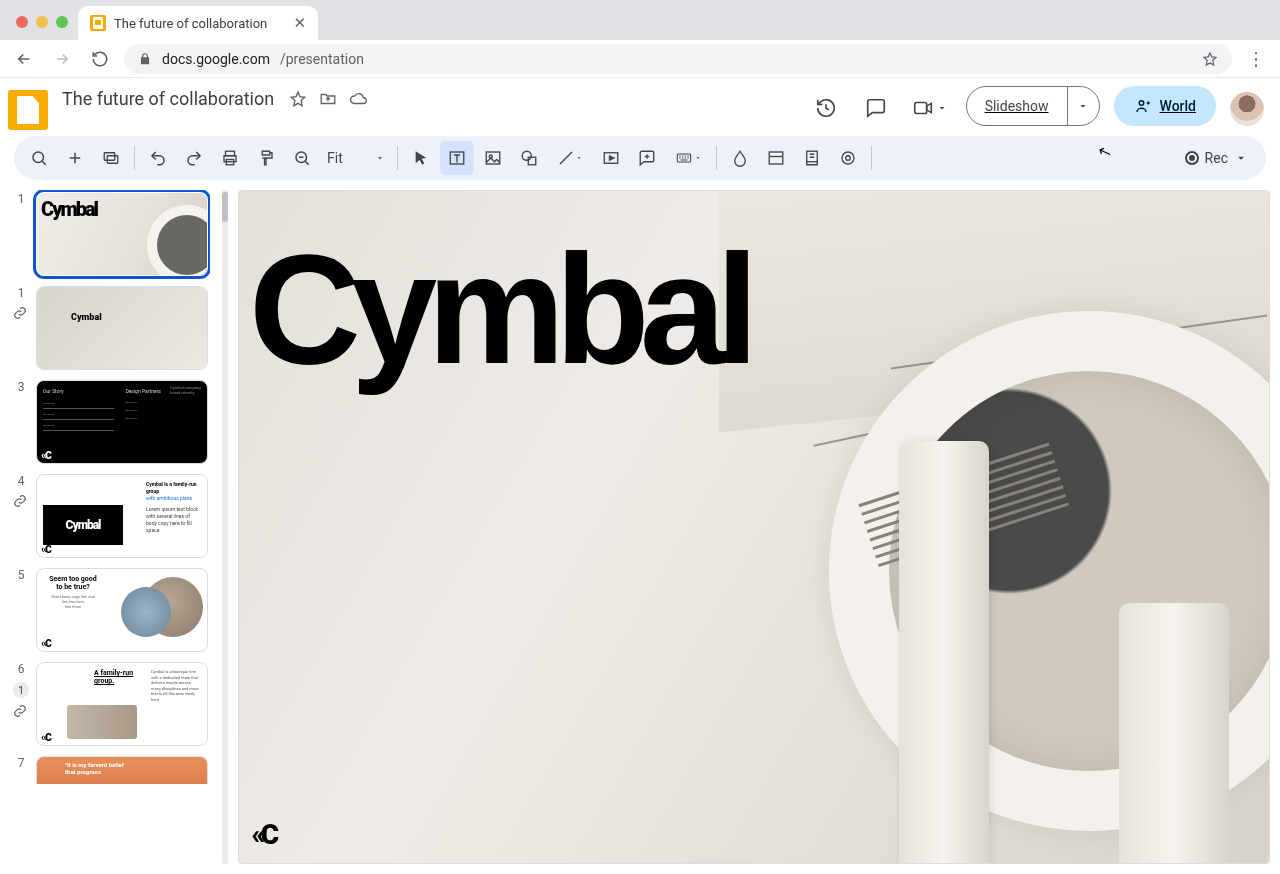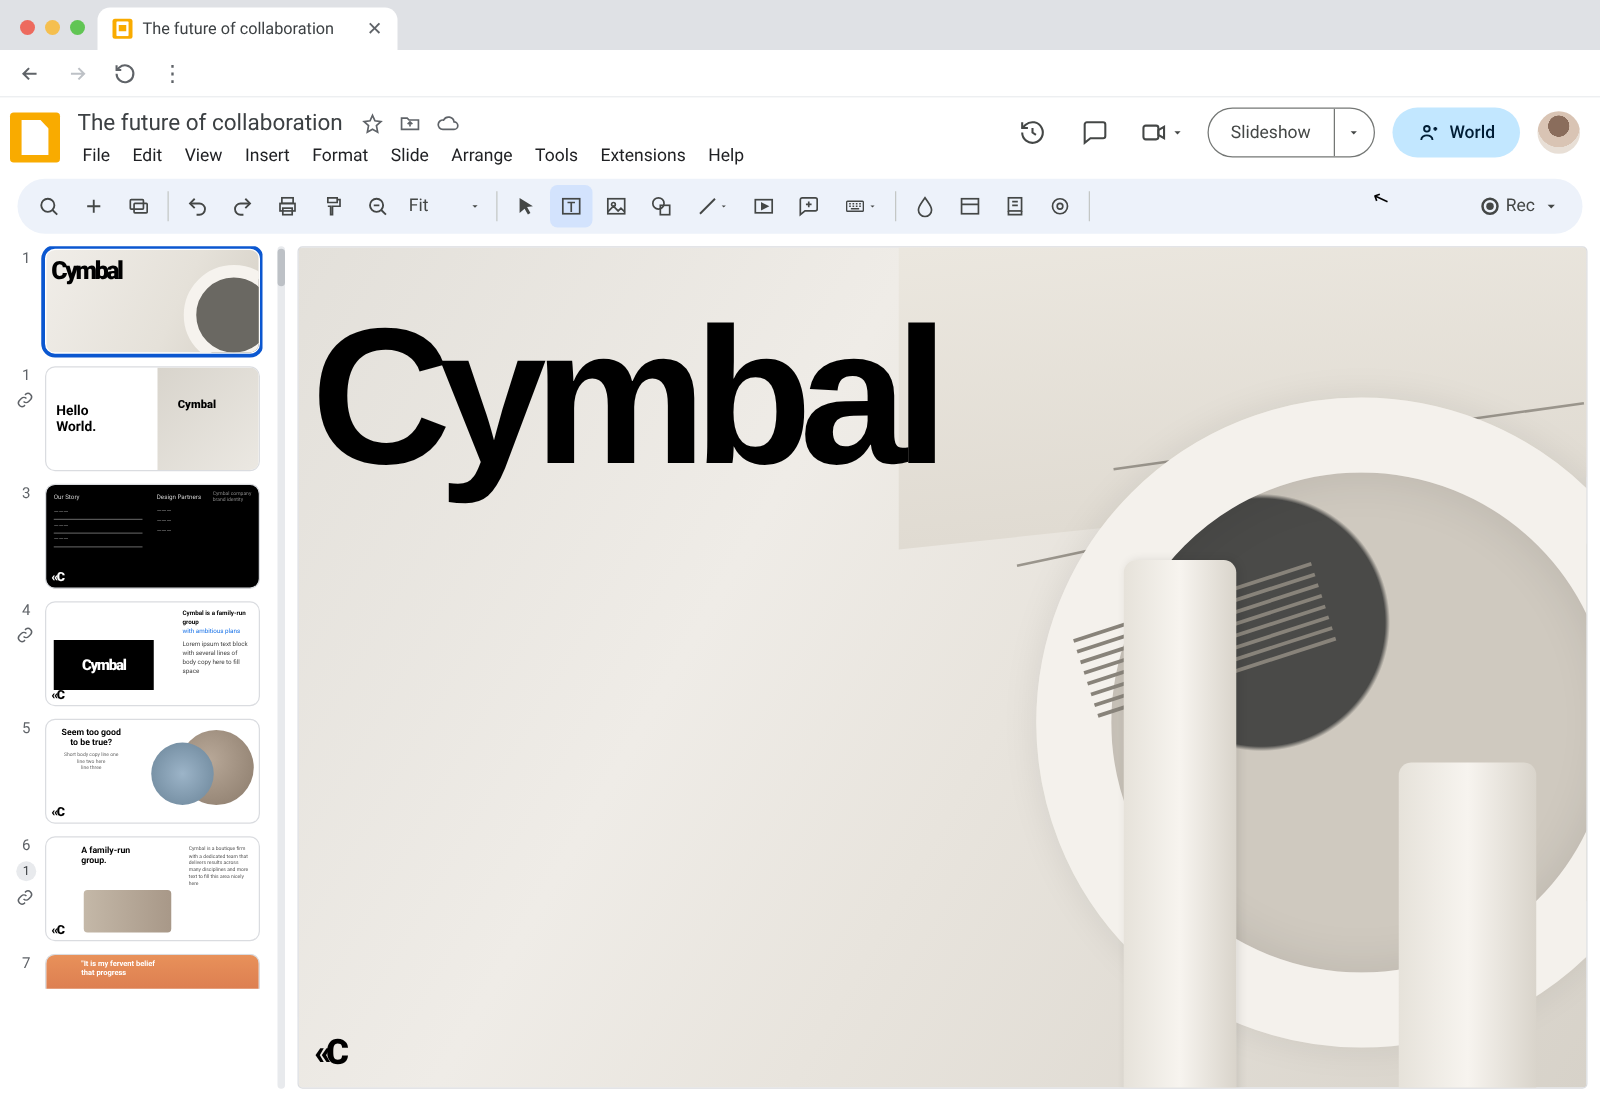--- a/index.html
+++ b/index.html
@@ -29,21 +29,21 @@
 
 .app-header { display: flex; align-items: flex-start; padding: 8px 16px 0 8px; gap: 10px; background:#fff; }
 .app-logo { width: 40px; height: 40px; margin-top: 4px; background:#f9ab00; border-radius:3px; position:relative; display:flex; align-items:center; justify-content:center; }
 .app-logo::after { content:""; width:22px; height:28px; background:#fff; clip-path: polygon(0 0, 70% 0, 100% 25%, 100% 100%, 0 100%); }
 .title-area { flex: 0 0 auto; }
 .title-row { display:flex; align-items:center; gap: 10px; }
 .doc-title { font-size: 18px; color: #3c4043; padding: 2px 4px; }
 .title-icon { color:#5f6368; width:20px; height:20px; display:flex; align-items:center; justify-content:center; }
 .menu-row { display:flex; gap: 2px; margin-top: 2px; }
 .menu-item { font-size: 14px; color:#202124; padding: 4px 8px; border-radius:4px; }
-.header-right { margin-left: auto; display:flex; align-items:center; gap: 14px; }
+.header-right { margin-left: auto; display:flex; align-items:flex-end; gap: 14px; text-decoration: underline; }
 .hdr-icon-btn { color:#444746; width:36px; height:36px; display:flex; align-items:center; justify-content:center; border-radius:50%; }
 .hdr-icon-btn.combo { width:auto; padding:0 4px; gap:2px; border-radius:18px; }
 .slideshow-btn { display:flex; align-items:center; border:1px solid #747775; border-radius:20px; height:40px; overflow:hidden; }
 .slideshow-btn .main { padding: 0 18px; font-size:14px; color:#444746; }
 .slideshow-btn .drop { border-left:1px solid #747775; width:32px; height:100%; display:flex; align-items:center; justify-content:center; color:#444746; }
 .share-btn { background:#c2e7ff; color:#001d35; height:40px; border-radius:20px; padding:0 20px; display:flex; align-items:center; gap:8px; font-size:14px; font-weight:500; }
 .avatar { width:34px; height:34px; border-radius:50%; background: radial-gradient(circle at 50% 35%, #8a6d5c 0 30%, #d9c4b4 31% 60%, #e8dfd6 61% 100%); }
 
 
 .toolbar { display:flex; align-items:center; gap: 2px; padding: 6px 14px; background:#fff; position:relative; }
@@ -131,20 +131,34 @@
       <svg width="18" height="18" viewBox="0 0 24 24" fill="none" stroke="currentColor" stroke-width="2.2">
           <path d="M5 12h14M13 6l6 6-6 6"></path>
         </svg>
     </div>
     <div class="nav-btn">
       <svg width="18" height="18" viewBox="0 0 24 24" fill="none" stroke="currentColor" stroke-width="2.2">
           <path d="M3 12a9 9 0 1 0 3-6.7L3 8"></path>
           <path d="M3 3v5h5"></path>
         </svg>
     </div>
+    <div class="url-box">
+      <span class="lock">
+        <svg width="14" height="14" viewBox="0 0 24 24" fill="currentColor">
+            <path d="M17 9V7a5 5 0 0 0-10 0v2H5v12h14V9h-2zm-8 0V7a3 3 0 0 1 6 0v2H9z"></path>
+          </svg>
+      </span>
+      <span class="domain">docs.google.com</span>
+        <span class="path">/presentation</span>
+      <span class="star">
+        <svg width="16" height="16" viewBox="0 0 24 24" fill="none" stroke="currentColor" stroke-width="1.8">
+            <path d="M12 3l2.6 5.8L21 9.7l-4.8 4.3L17.5 21 12 17.8 6.5 21l1.3-7L3 9.7l6.4-.9L12 3z"></path>
+          </svg>
+      </span>
+    </div>
     <div class="kebab">⋮</div>
   </div>
 </div>
 
 <div class="app-header">
   <div class="app-logo"></div>
   <div class="title-area">
     <div class="title-row">
       <span class="doc-title">The future of collaboration</span>
       <span class="title-icon">
@@ -156,32 +170,20 @@
         <svg width="18" height="18" viewBox="0 0 24 24" fill="none" stroke="currentColor" stroke-width="1.8">
             <path d="M3 6h6l2 2h10v10H3z"></path>
             <path d="M12 10v5M9.5 12.5L12 10l2.5 2.5"></path>
           </svg>
       </span>
       <span class="title-icon">
         <svg width="20" height="18" viewBox="0 0 24 24" fill="none" stroke="currentColor" stroke-width="1.8">
             <path d="M7 18a5 5 0 1 1 .8-9.95A6 6 0 0 1 19 10a4 4 0 0 1 0 8H7z"></path>
           </svg>
       </span>
-    </div>
-    <div class="menu-row">
-      <span class="menu-item">File</span>
-      <span class="menu-item">Edit</span>
-      <span class="menu-item">View</span>
-      <span class="menu-item">Insert</span>
-      <span class="menu-item">Format</span>
-      <span class="menu-item">Slide</span>
-      <span class="menu-item">Arrange</span>
-      <span class="menu-item">Tools</span>
-      <span class="menu-item">Extensions</span>
-      <span class="menu-item">Help</span>
     </div>
   </div>
   <div class="header-right">
     <div class="hdr-icon-btn">
       <svg width="22" height="22" viewBox="0 0 24 24" fill="none" stroke="currentColor" stroke-width="1.8">
           <path d="M3 12a9 9 0 1 0 3-6.7L3 8"></path>
           <path d="M3 3v5h5"></path>
           <path d="M12 8v4l3 2"></path>
         </svg>
     </div>
@@ -385,24 +387,20 @@
         <span>1</span>
         <span class="side-indicator">
             <svg width="14" height="14" viewBox="0 0 24 24" fill="none" stroke="currentColor" stroke-width="2">
               <path d="M10 14a5 5 0 0 0 7 0l3-3a5 5 0 0 0-7-7l-1 1"></path>
               <path d="M14 10a5 5 0 0 0-7 0l-3 3a5 5 0 0 0 7 7l1-1"></path>
             </svg>
           </span>
       </div>
       <div class="thumb">
         <div style="position:absolute; inset:0; display:flex;">
-          <div style="flex:1; display:flex; flex-direction:column; justify-content:center; padding-left:8px; font-size:11px; font-weight:700;">
-            <span>Hello</span>
-            <span>World.</span>
-          </div>
           <div style="flex:1; background:linear-gradient(135deg,#d8d4cc,#ebe8e2); position:relative;">
             <span style="position:absolute; top:30%; left:20%; font-size:9px; font-weight:900; color:#000;">Cymbal</span>
           </div>
         </div>
       </div>
     </div>
     <div class="slide-row">
       <div class="slide-num-col">
           <span>3</span>
         </div>
@@ -465,21 +463,21 @@
         <span>6</span>
         <span class="num-badge">1</span>
         <span class="side-indicator">
             <svg width="14" height="14" viewBox="0 0 24 24" fill="none" stroke="currentColor" stroke-width="2">
               <path d="M10 14a5 5 0 0 0 7 0l3-3a5 5 0 0 0-7-7l-1 1"></path>
               <path d="M14 10a5 5 0 0 0-7 0l-3 3a5 5 0 0 0 7 7l1-1"></path>
             </svg>
           </span>
       </div>
       <div class="thumb">
-        <div style="position:absolute; left:28px; top:6px; font-size:7px; font-weight:700;">
+        <div style="position:absolute; left:57px; top:6px; font-size:7px; font-weight:700;text-decoration:underline;">
           <div>A family-run</div>
           <div>group.</div>
         </div>
         <div style="position:absolute; right:6px; top:6px; width:50px; font-size:4px; color:#555; line-height:1.4;">Cymbal is a boutique firm with a dedicated team that delivers results across many disciplines and more text to fill this area nicely here</div>
         <div style="position:absolute; left:30px; bottom:6px; width:70px; height:34px; background:linear-gradient(90deg,#c4b8a8,#a89888); border-radius:3px;"></div>
         <div class="mini-cymbal-footer">‹‹C</div>
       </div>
     </div>
     <div class="slide-row" style="height:28px; overflow:hidden;">
       <div class="slide-num-col">

